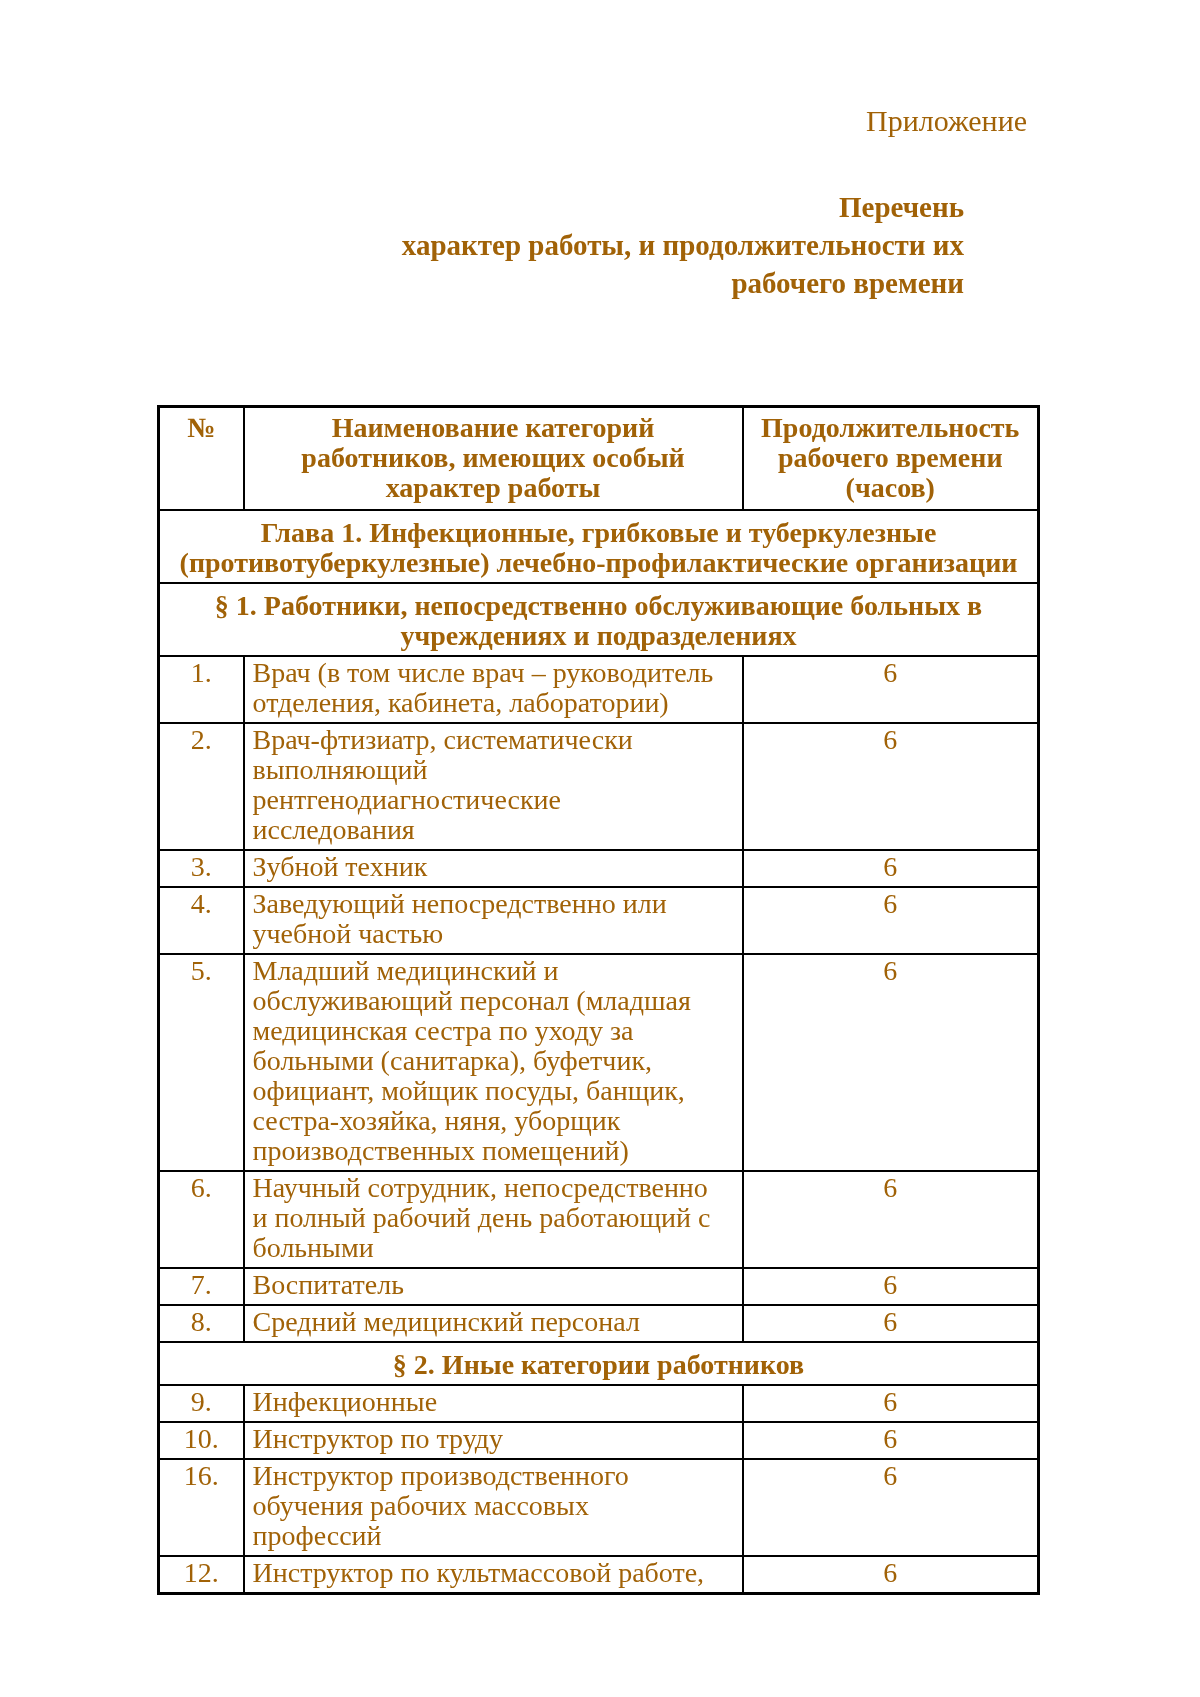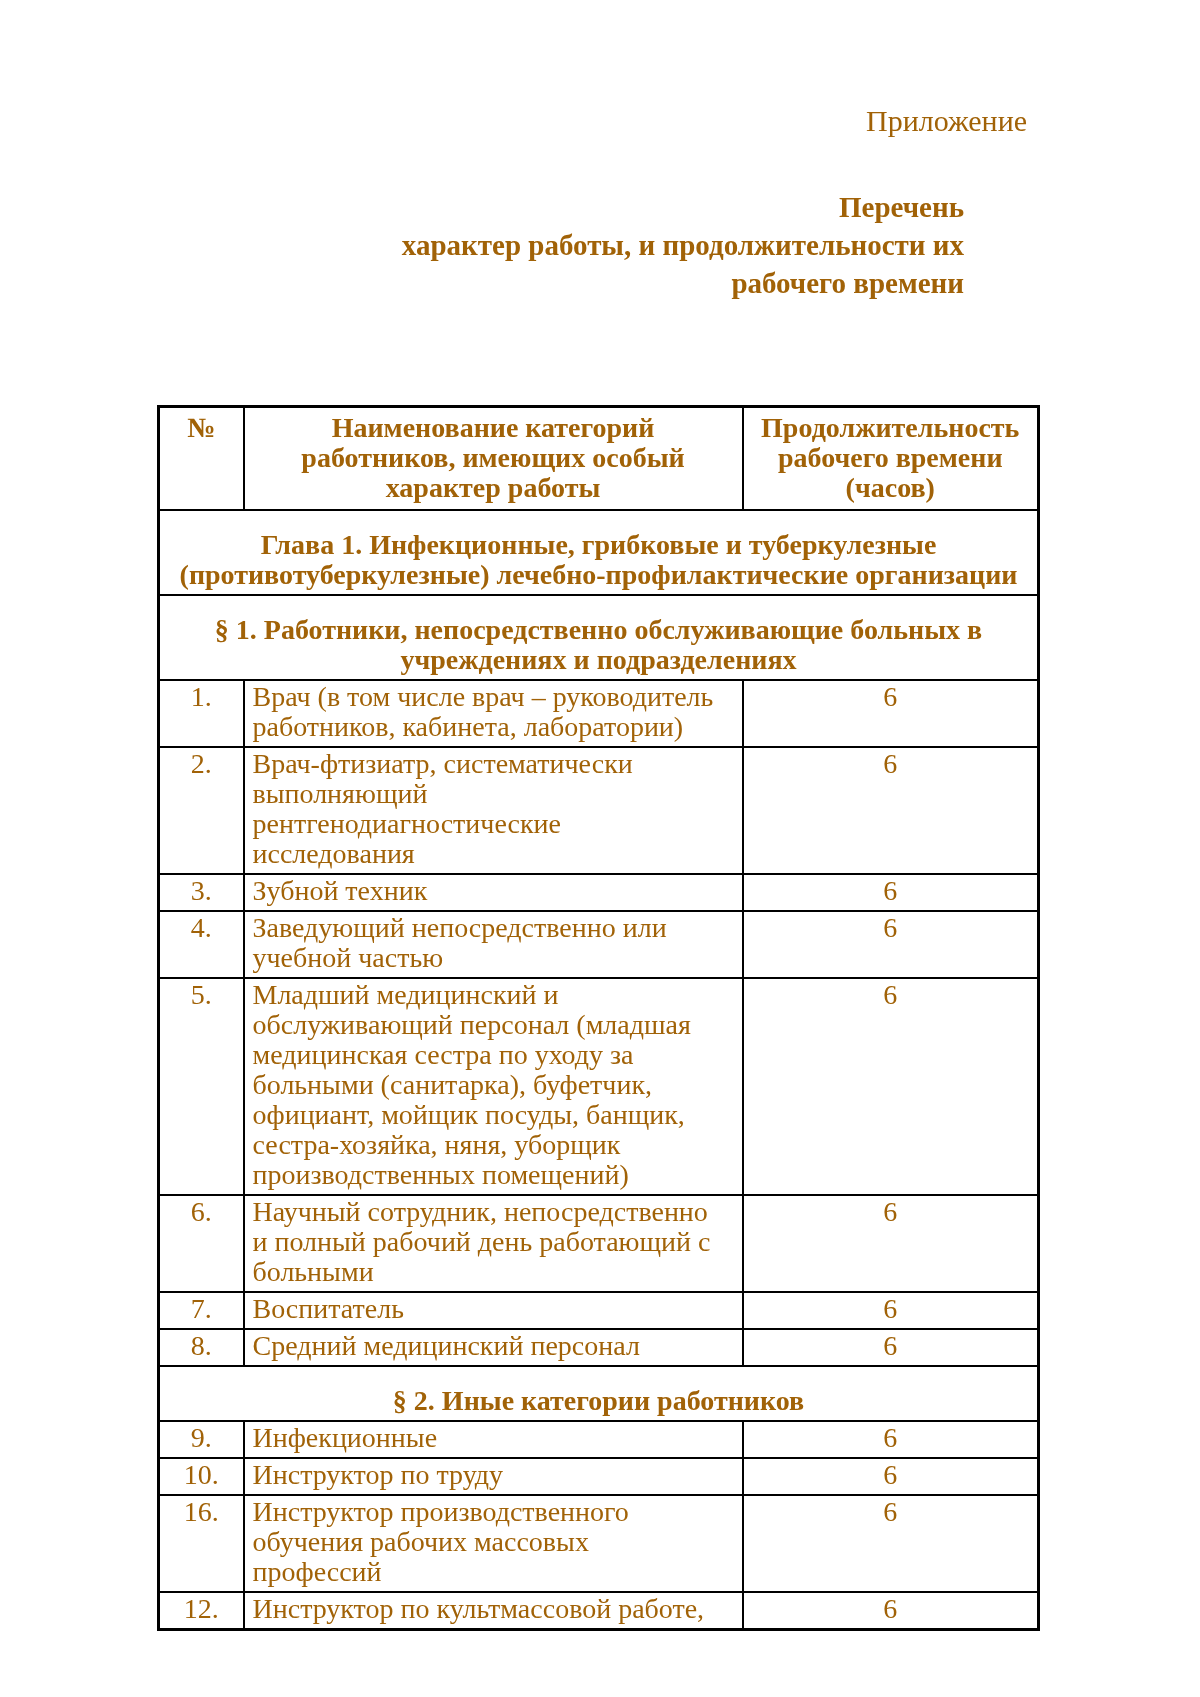--- a/index.html
+++ b/index.html
@@ -58,21 +58,21 @@
     line-height: 30px;
     padding-top: 5px;
     padding-bottom: 6px;
   }
   td.cell-num { text-align: center; }
   td.cell-name { text-align: left; padding-left: 14px; }
   td.cell-hours { text-align: center; }
   tr.heading-row td {
     font-weight: bold;
     text-align: center;
-    padding-top: 19px;
+    padding-top: 7px;
     padding-bottom: 4px;
   }
 </style>
 </head>
 <body>
 
 <div class="page">
 
   <div class="appendix">Приложение</div>
 
@@ -105,21 +105,21 @@
 (противотуберкулезные) лечебно-профилактические организации</td>
       </tr>
       <tr class="heading-row">
         <td colspan="3">§ 1. Работники, непосредственно обслуживающие больных в
 учреждениях и подразделениях</td>
       </tr>
 
       <tr>
         <td class="cell-num">1.</td>
         <td class="cell-name">Врач (в том числе врач – руководитель
-работников, кабинета, лаборатории)</td>
+отделения, кабинета, лаборатории)</td>
         <td class="cell-hours">6</td>
       </tr>
       <tr>
         <td class="cell-num">2.</td>
         <td class="cell-name">Врач-фтизиатр, систематически
 выполняющий
 рентгенодиагностические
 исследования</td>
         <td class="cell-hours">6</td>
       </tr>

